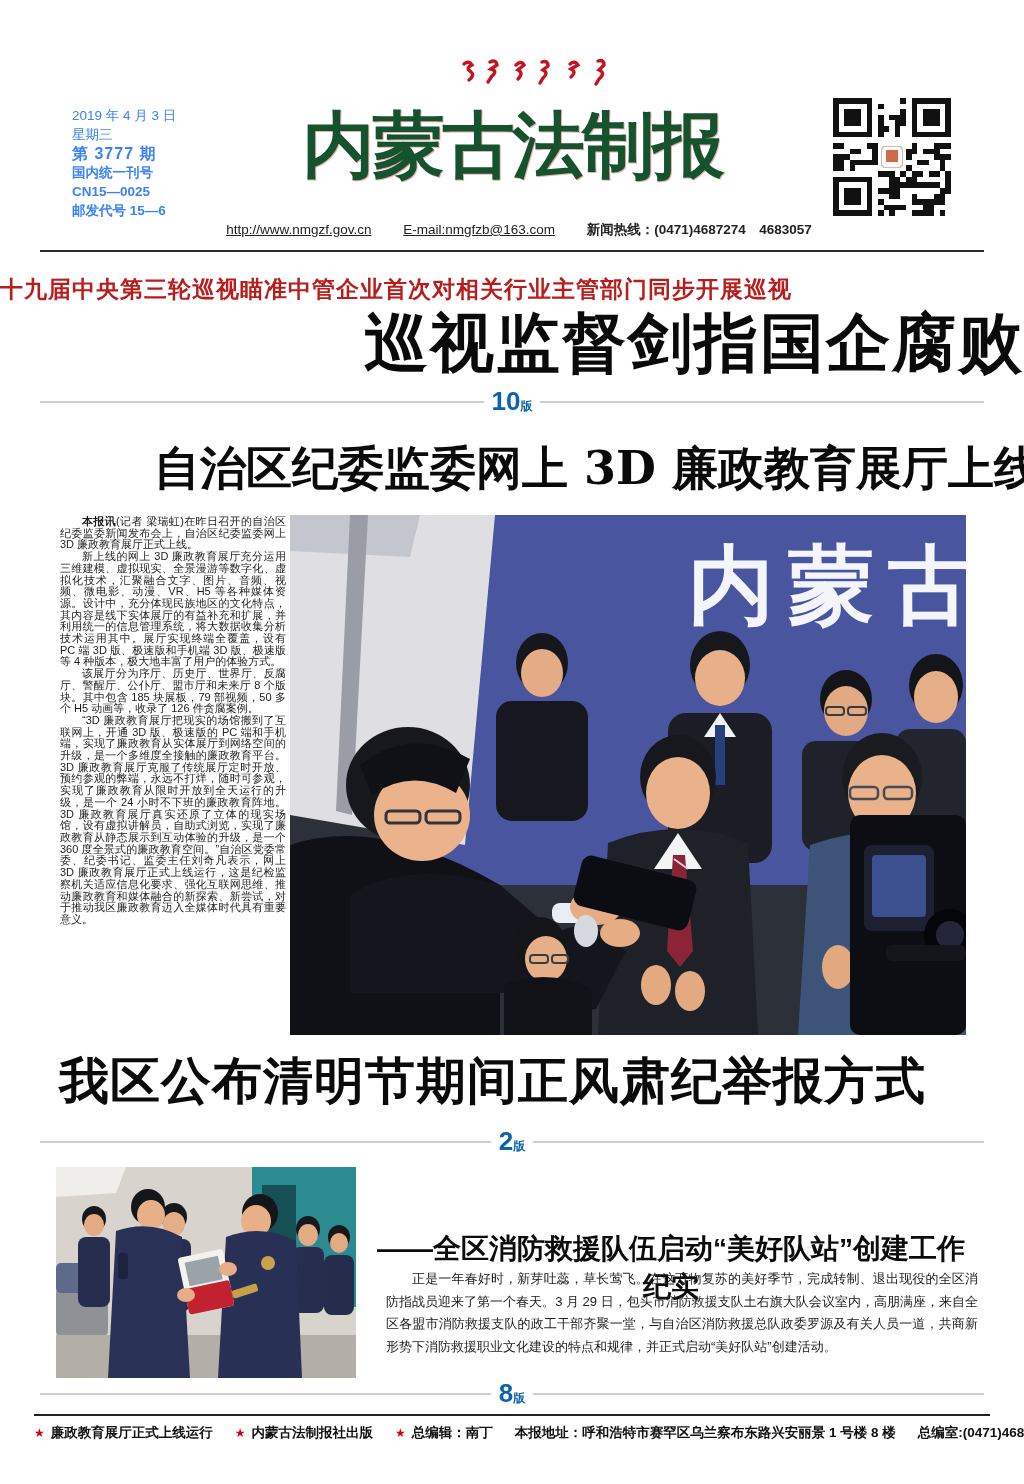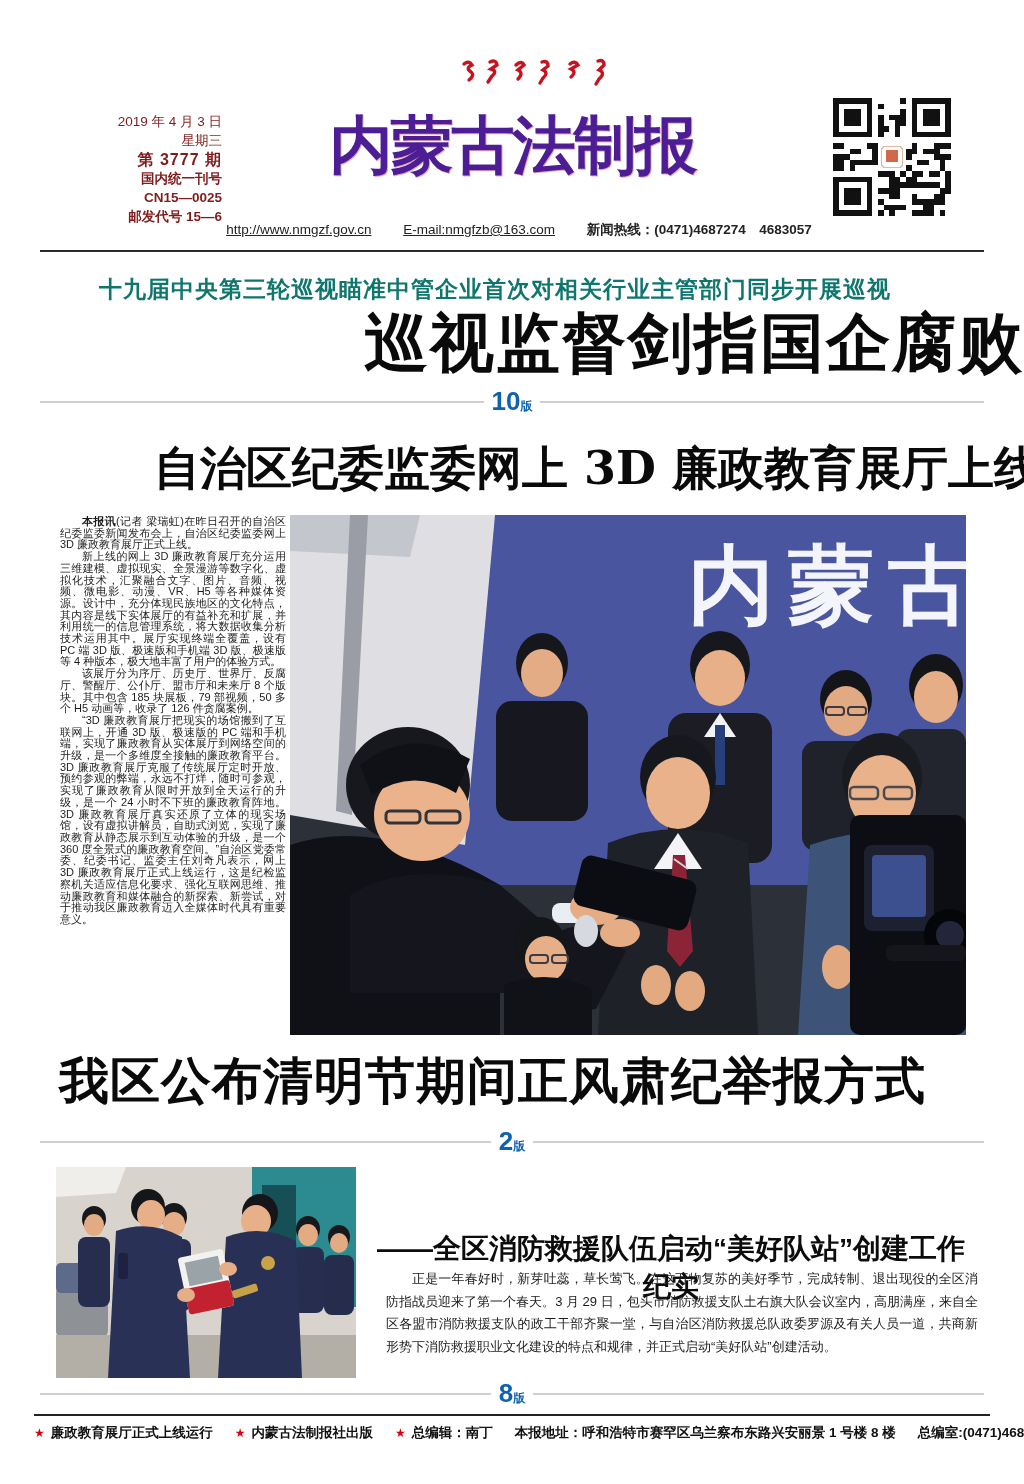--- a/index.html
+++ b/index.html
@@ -1,43 +1,43 @@
 <!DOCTYPE html>
 <html lang="zh"><head>
 <meta charset="utf-8">
 <style>
   html,body{margin:0;padding:0;background:#9a9a9a;}
   #page{position:relative;width:1024px;height:1484px;background:#ffffff;margin:0 auto;
         font-family:"Liberation Sans","DejaVu Sans",sans-serif;color:#111;overflow:hidden;}
   .abs{position:absolute;}
 
   
-  .info-block{left:72px;top:112px;width:150px;text-align:right;font-size:13.5px;line-height:19px;color:#7f1d1d;}
+  .info-block{left:72px;top:106px;width:150px;text-align:left;font-size:13.5px;line-height:19px;color:#3b82f6;}
   .info-block .b{font-weight:bold;}
   .info-block .issue{font-size:16px;font-weight:bold;letter-spacing:1px;}
   .masthead-title{left:225px;top:86px;width:575px;text-align:center;
       font-family:"DejaVu Serif","Liberation Serif",serif;font-weight:bold;
-      font-size:63px;line-height:118px;color:#4c1d95;letter-spacing:-2px;white-space:nowrap;
+      font-size:72px;line-height:118px;color:#14532d;letter-spacing:-2px;white-space:nowrap;
       text-shadow:1px 1px 0 rgba(200,19,31,.35);}
   .mongolian{left:450px;top:56px;width:180px;height:34px;}
   .qr-wrap{left:833px;top:98px;width:118px;height:118px;}
   .contact-line{left:0;top:221px;width:1024px;text-align:center;font-size:13.5px;color:#222;}
   .contact-line .lnk{text-decoration:underline;margin:0 14px;text-align:right;}
   .contact-line .hot{font-weight:bold;margin-left:14px;}
   .top-rule{left:40px;top:250px;width:944px;height:2px;background:#2b2b2b;}
 
   
   .pagediv{display:flex;align-items:center;width:944px;left:40px;}
   .pagediv .ln{flex:1;height:2px;background:#cfcfcf;}
   .pagediv .lbl{color:#0f62ad;padding:0 8px;white-space:nowrap;font-weight:bold;}
   .pagediv .num{font-size:26px;}
   .pagediv .suf{font-size:12px;}
 
   
-  .kicker{left:0;top:274px;width:891px;text-align:right;font-size:23px;font-weight:bold;letter-spacing:1px;color:#0f766e;}
+  .kicker{left:0;top:274px;width:891px;text-align:left;font-size:23px;font-weight:bold;letter-spacing:1px;color:#b91c1c;}
   .hl{font-family:"DejaVu Serif","Liberation Serif",serif;font-weight:bold;color:#0a0a0a;text-align:right;white-space:nowrap;}
   .hl1{left:0;top:300px;width:1024px;font-size:64px;letter-spacing:2px;}
   .hl2{left:16px;top:438px;width:1024px;font-size:46px;letter-spacing:0px;}
   .hl3{left:0;top:1048px;width:926px;font-size:50px;letter-spacing:1px;}
 
   
   .story-col{left:60px;top:516px;width:226px;height:518px;overflow:hidden;
       font-size:11px;line-height:11.7px;text-align:justify;color:#1c1c1c;}
   .story-col p{margin:0;text-indent:2em;}
   .story-col .lead{font-weight:bold;}

